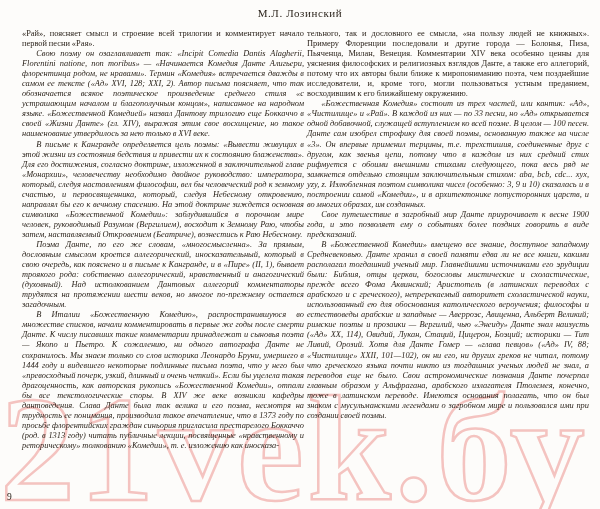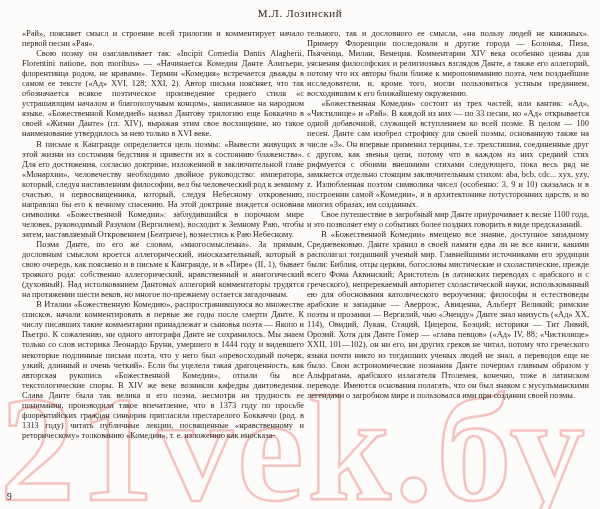--- a/index.html
+++ b/index.html
@@ -56,20 +56,21 @@
   .col p {
     margin: 0;
     font-size: 8.4px;
     line-height: 10.05px;
     text-align: justify;
     hyphens: none;
     word-spacing: -0.2px;
   }
   .col p + p {
     text-indent: 1.7em;
+    font-style: italic;
   }
   .page-number {
     position: absolute;
     left: 7px;
     bottom: 7px;
     z-index: 1;
     font-size: 9.5px;
     color: #2c241c;
   }
 </style>
@@ -86,20 +87,20 @@
     <div class="col">
       <p>«Рай», поясняет смысл и строение всей трилогии и комментирует начало первой песни «Рая».</p>
       <p>Свою поэму он озаглавливает так: «Incipit Comedia Dantis Alagherii, Florentini natione, non moribus» — «Начинается Комедия Данте Алигьери, флорентинца родом, не нравами». Термин «Комедия» встречается дважды в самом ее тексте («Ад» XVI, 128; XXI, 2). Автор письма поясняет, что так обозначается всякое поэтическое произведение среднего стиля «с устрашающим началом и благополучным концом», написанное на народном языке. «Божественной Комедией» назвал Дантову трилогию еще Боккаччо в своей «Жизни Данте» (гл. XIV), выражая этим свое восхищение, но такое наименование утвердилось за нею только в XVI веке.</p>
       <p>В письме к Кангранде определяется цель поэмы: «Вывести живущих в этой жизни из состояния бедствия и привести их к состоянию блаженства». Для его достижения, согласно доктрине, изложенной в заключительной главе «Монархии», человечеству необходимо двойное руководство: императора, который, следуя наставлениям философии, вел бы человеческий род к земному счастью, и первосвященника, который, следуя Небесному откровению, направлял бы его к вечному спасению. На этой доктрине зиждется основная символика «Божественной Комедии»: заблудившийся в порочном мире человек, руководимый Разумом (Вергилием), восходит к Земному Раю, чтобы затем, наставляемый Откровением (Беатриче), вознестись к Раю Небесному.</p>
       <p>Поэма Данте, по его же словам, «многосмысленна». За прямым, дословным смыслом кроется аллегорический, иносказательный, который в свою очередь, как пояснено и в письме к Кангранде, и в «Пире» (II, 1), бывает троякого рода: собственно аллегорический, нравственный и анагогический (духовный). Над истолкованием Дантовых аллегорий комментаторы трудятся на протяжении шести веков, но многое по-прежнему остается загадочным.</p>
       <p>В Италии «Божественную Комедию», распространившуюся во множестве списков, начали комментировать в первые же годы после смерти Данте. К числу писавших такие комментарии принадлежат и сыновья поэта — Якопо и Пьетро. К сожалению, ни одного автографа Данте не сохранилось. Мы знаем только со слов историка Леонардо Бруни, умершего в 1444 году и видевшего некоторые подлинные письма поэта, что у него был «превосходный почерк, узкий, длинный и очень четкий». Если бы уцелела такая драгоценность, как авторская рукопись «Божественной Комедии», отпали бы все текстологические споры. В XIV же веке возникли кафедры дантоведения. Слава Данте была так велика и его поэма, несмотря на трудность ее понимания, производила такое впечатление, что в 1373 году по просьбе флорентийских граждан синьория пригласила престарелого Боккаччо (род. в 1313 году) читать публичные лекции, посвященные «нравственному и реторическому» толкованию «Комедии», т. е. изложению как иносказа-</p>
     </div>
     <div class="col">
       <p>тельного, так и дословного ее смысла, «на пользу людей не книжных». Примеру Флоренции последовали и другие города — Болонья, Пиза, Пьяченца, Милан, Венеция. Комментарии XIV века особенно ценны для уяснения философских и религиозных взглядов Данте, а также его аллегорий, потому что их авторы были ближе к миропониманию поэта, чем позднейшие исследователи, и, кроме того, могли пользоваться устным преданием, восходившим к его ближайшему окружению.</p>
       <p>«Божественная Комедия» состоит из трех частей, или кантик: «Ад», «Чистилище» и «Рай». В каждой из них — по 33 песни, но «Ад» открывается одной добавочной, служащей вступлением ко всей поэме. В целом — 100 песен. Данте сам изобрел строфику для своей поэмы, основанную также на числе «3». Он впервые применил терцины, т.е. трехстишия, соединенные друг с другом, как звенья цепи, потому что в каждом из них средний стих рифмуется с обоими внешними стихами следующего, пока весь ряд не замкнется отдельно стоящим заключительным стихом: aba, bcb, cdc... xyx, yzy, z. Излюбленная поэтом символика чисел (особенно: 3, 9 и 10) сказалась и в построении самой «Комедии», и в архитектонике потусторонних царств, и во многих образах, им созданных.</p>
-      <p>Свое путешествие в загробный мир Данте приурочивает к весне 1100 года, и это позволяет ему о событиях более поздних говорить в виде предсказаний.</p>
+      <p>Свое путешествие в загробный мир Данте приурочивает к весне 1900 года, и это позволяет ему о событиях более поздних говорить в виде предсказаний.</p>
       <p>В «Божественной Комедии» вмещено все знание, доступное западному Средневековью. Данте хранил в своей памяти едва ли не все книги, какими располагал тогдашний ученый мир. Главнейшими источниками его эрудиции были: Библия, отцы церкви, богословы мистические и схоластические, прежде всего Фома Аквинский; Аристотель (в латинских переводах с арабского и с греческого), непререкаемый авторитет схоластической науки, использованный ею для обоснования католического вероучения; философы и естествоведы арабские и западные — Аверроэс, Авиценна, Альберт Великий; римские поэты и прозаики — Вергилий, чью «Энеиду» Данте знал наизусть («Ад» XX, 114), Овидий, Лукан, Стаций, Цицерон, Боэций; историки — Тит Ливий, Орозий. Хотя для Данте Гомер — «глава певцов» («Ад» IV, 88; «Чистилище» XXII, 101—102), он ни его, ни других греков не читал, потому что греческого языка почти никто из тогдашних ученых людей не знал, а переводов еще не было. Свои астрономические познания Данте почерпал главным образом у Альфрагана, арабского излагателя Птолемея, конечно, тоже в латинском переводе. Имеются основания полагать, что он был знаком с мусульманскими легендами о загробном мире и пользовался ими при создании своей поэмы.</p>
     </div>
   </div>
 
   <div class="page-number">9</div>
 
 </div>
 
 </body></html>

